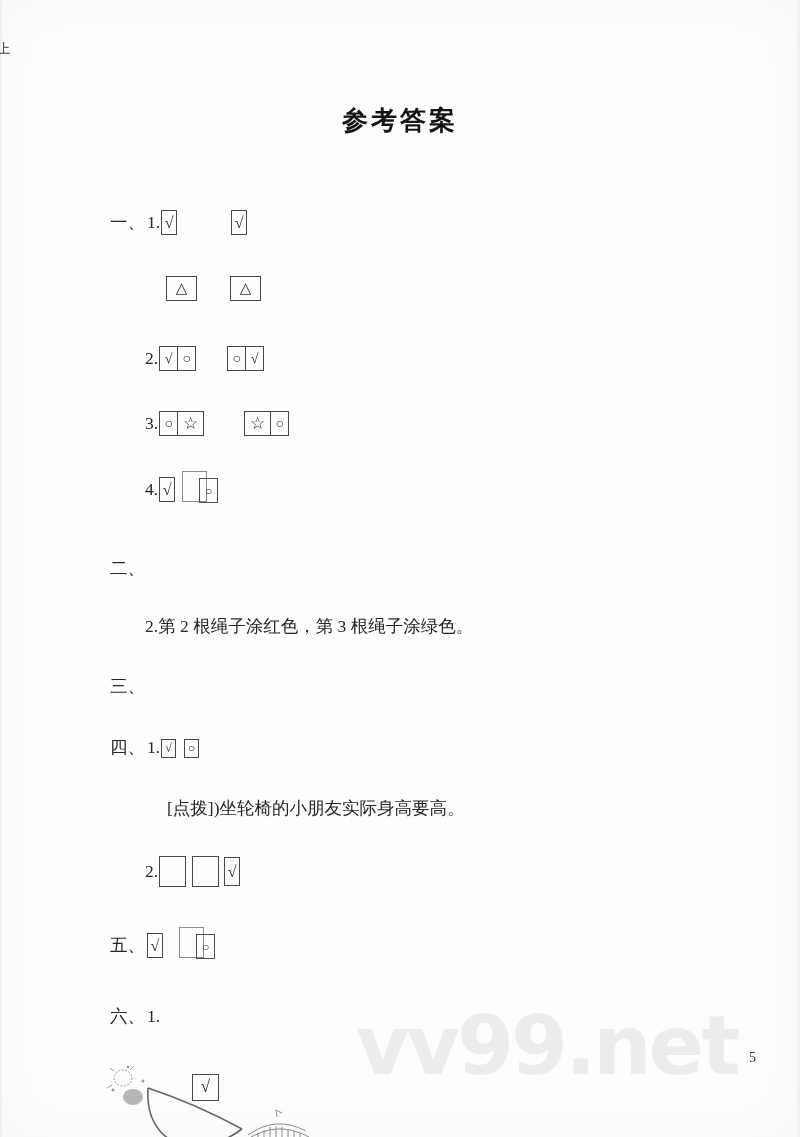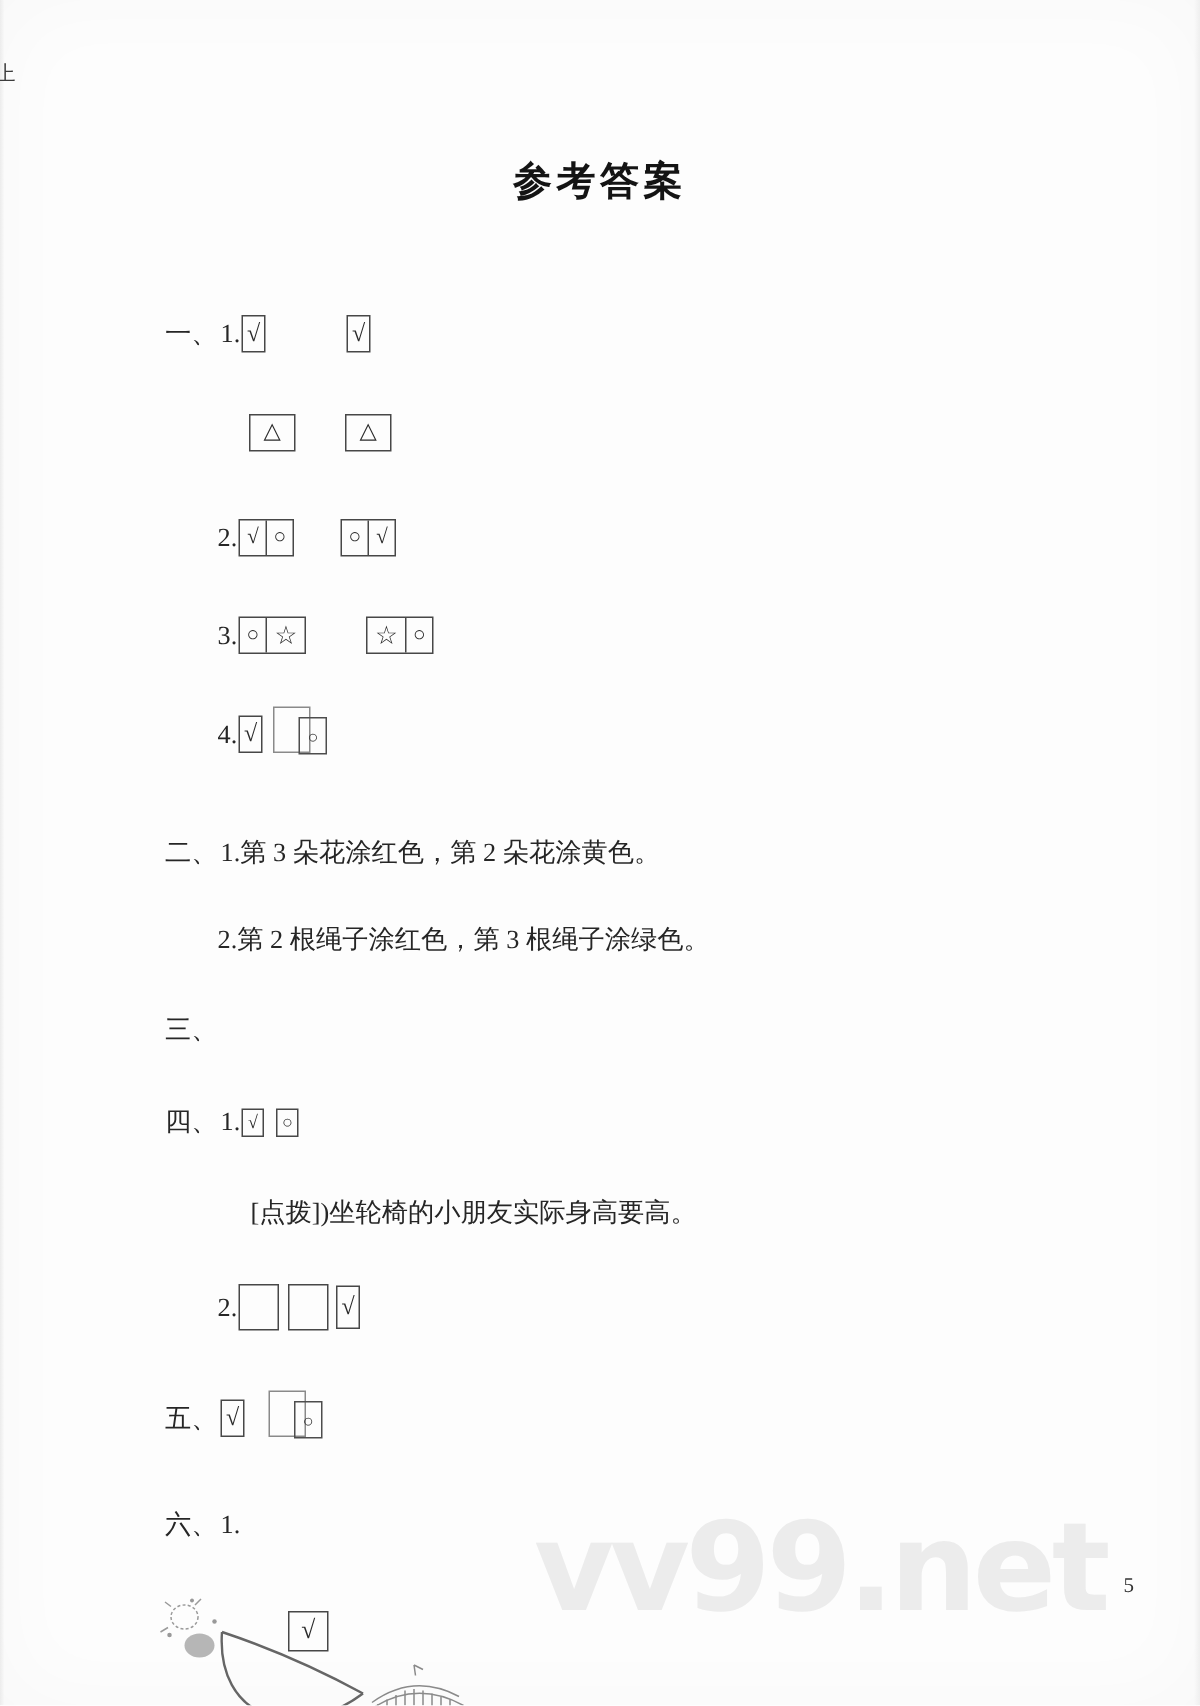--- a/index.html
+++ b/index.html
@@ -102,21 +102,20 @@
     <span class="chk b-narrow"><span class="g">√</span></span>
     <span style="width:7px;"></span>
     <span class="overlap">
       <span class="big"></span>
       <span class="small"><span>○</span></span>
     </span>
   </div>
 
   <div class="row z" style="top:370px;left:110px;">
     <span class="seclabel">二、</span>
-    <span>1.第 3 朵花涂红色，第 2 朵花涂黄色。</span>
   </div>
   <div class="row z" style="top:410px;left:145px;">
     <span>2.第 2 根绳子涂红色，第 3 根绳子涂绿色。</span>
   </div>
 
   <div class="row z" style="top:453px;left:110px;">
     <span class="seclabel">三、</span>
   </div>
 
   <div class="row z" style="top:496px;left:110px;">

